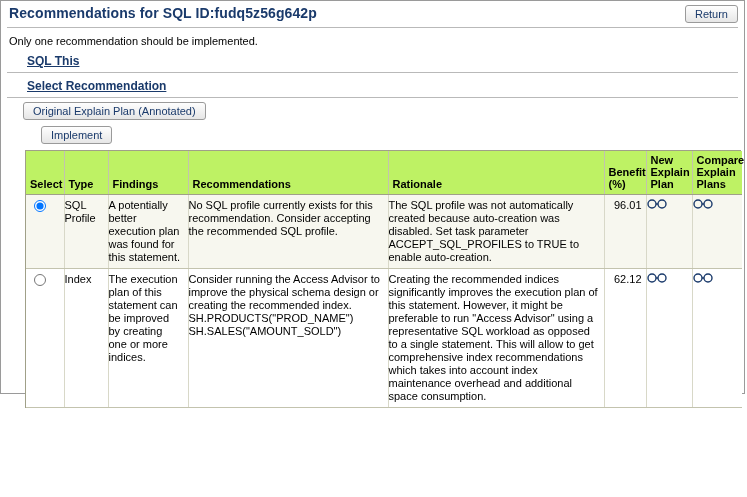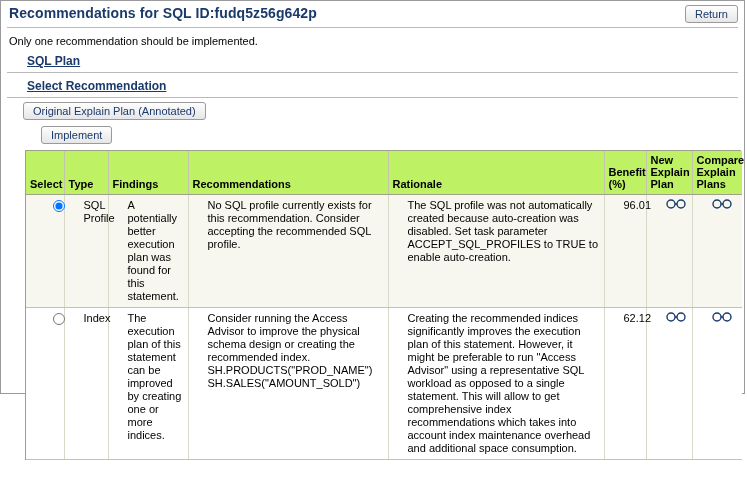--- a/index.html
+++ b/index.html
@@ -111,21 +111,21 @@
     padding: 3px 4px 4px 4px;
     border-right: 1px solid #c3c3ae;
     border-bottom: 1px solid #a0a088;
     line-height: 12px;
   }
   table.recs th.num { text-align: left; }
   table.recs th.ctr { text-align: left; }
   table.recs td {
     font-size: 11px;
     vertical-align: top;
-    padding: 4px 4px 4px 19px;
+    padding: 4px 4px 4px 0;
     border-right: 1px solid #d8d8c8;
     border-bottom: 1px solid #c3c3ae;
     line-height: 13px;
   }
   table.recs tr.row-alt td { background: #f7f7ef; }
   table.recs tr.row-norm td { background: #ffffff; margin-top: 46px; }
   td.num { text-align: right; padding-right: 5px; }
   td.icon-cell { text-align: left; padding-left: 6px; }
   .col-select { width: 38px; }
   .col-type { width: 44px; }
@@ -156,21 +156,21 @@
 <div class="page">
 
   <div class="title-row">
     <div class="page-title">Recommendations for SQL ID:fudq5z56g642p</div>
     <button class="btn">Return</button>
   </div>
   <div class="title-underline"></div>
 
   <div class="note">Only one recommendation should be implemented.</div>
 
-  <div class="section-head">SQL Plan</div>
+  <div class="section-head">SQL This</div>
   <div class="section-rule"></div>
 
 
   <div class="rec-section-head">Select Recommendation</div>
   <div class="section-rule"></div>
 
   <div class="toolbar1">
     <button class="btn">Original Explain Plan (Annotated)</button>
   </div>
 

